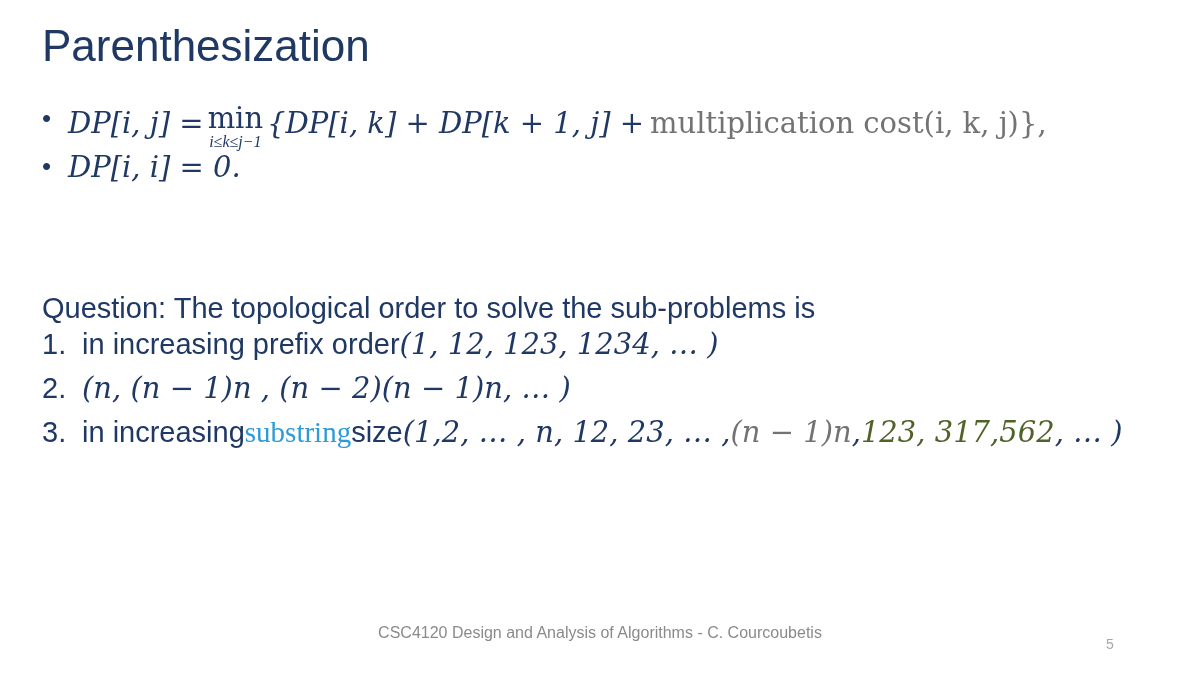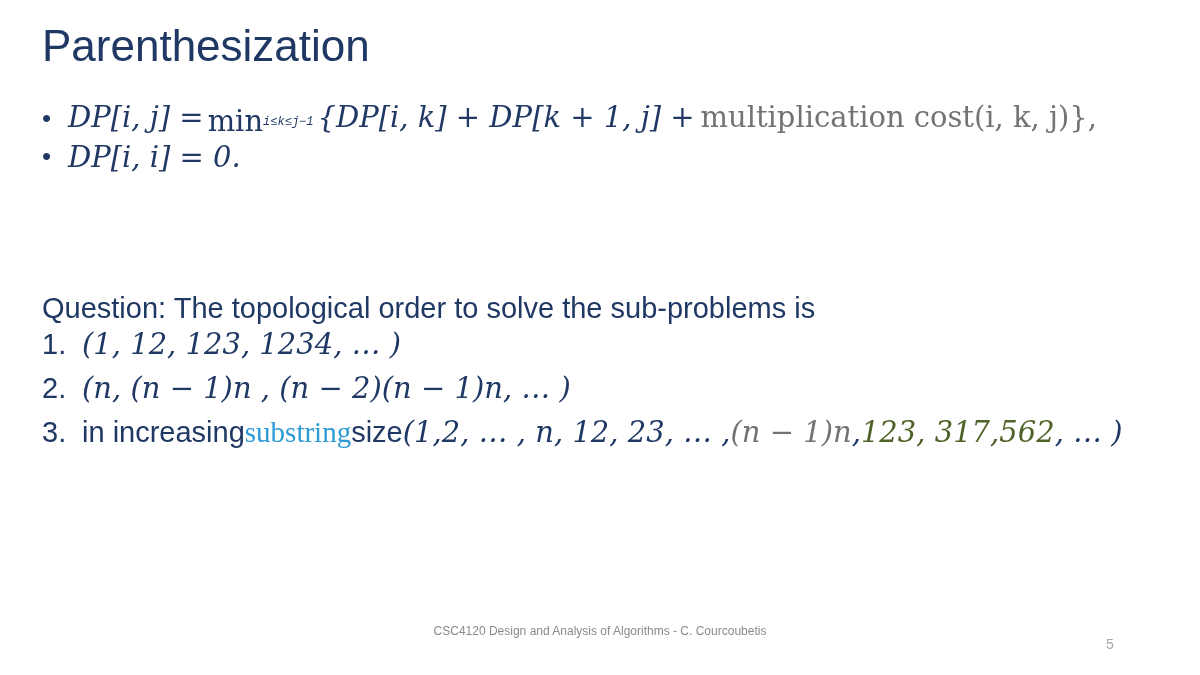--- a/index.html
+++ b/index.html
@@ -65,37 +65,37 @@
   }
   .blue-accent {
     color: #2E9BD6;
     font-family: Liberation Serif, serif;
   }
   .green {
     color: #4F6228;
   }
   .minop {
     display: inline-flex;
-    flex-direction: row;
+    flex-direction: column;
     align-items: center;
     vertical-align: middle;
     margin: 0 4px;
     position: relative;
     top: 4px;
   }
   .minop .mtop {
     font-family: "DejaVu Serif", serif;
     font-style: normal;
     font-size: 29px;
     line-height: 1;
   }
   .minop .msub {
-    font-family: Liberation Mono, monospace;
+    font-family: Liberation Serif, serif;
     font-style: italic;
-    font-size: 12px;
+    font-size: 16px;
     line-height: 1;
     margin-top: 1px;
   }
   .eq-line1 {
     display: flex;
     align-items: center;
     font-size: 29px;
     line-height: 1.2;
     color: #1F3864;
   }
@@ -124,21 +124,21 @@
     width: 40px;
     flex: 0 0 40px;
     font-size: 29px;
   }
   .footer {
     position: absolute;
     left: 0;
     right: 0;
     top: 624px;
     text-align: center;
-    font-size: 12px;
+    font-size: 16px;
     color: #8A8A8A;
   }
   .pagenum {
     position: absolute;
     left: 1095px;
     top: 636px;
     width: 30px;
     text-align: center;
     font-size: 14px;
     color: #A6A6A6;
@@ -177,20 +177,21 @@
     </div>
 
   </div>
 
   <div class="question">Question: The topological order to solve the sub-problems is</div>
 
   <div class="numbered">
 
     <div class="num-line">
       <span class="num-idx">1.</span>
+      <span>in increasing prefix order </span>
       <span class="math">(1, 12, 123, 1234, … )</span>
     </div>
 
     <div class="num-line">
       <span class="num-idx">2.</span>
       <span class="math">(n, (n − 1)n , (n − 2)(n − 1)n, … )</span>
     </div>
 
     <div class="num-line">
       <span class="num-idx">3.</span>

